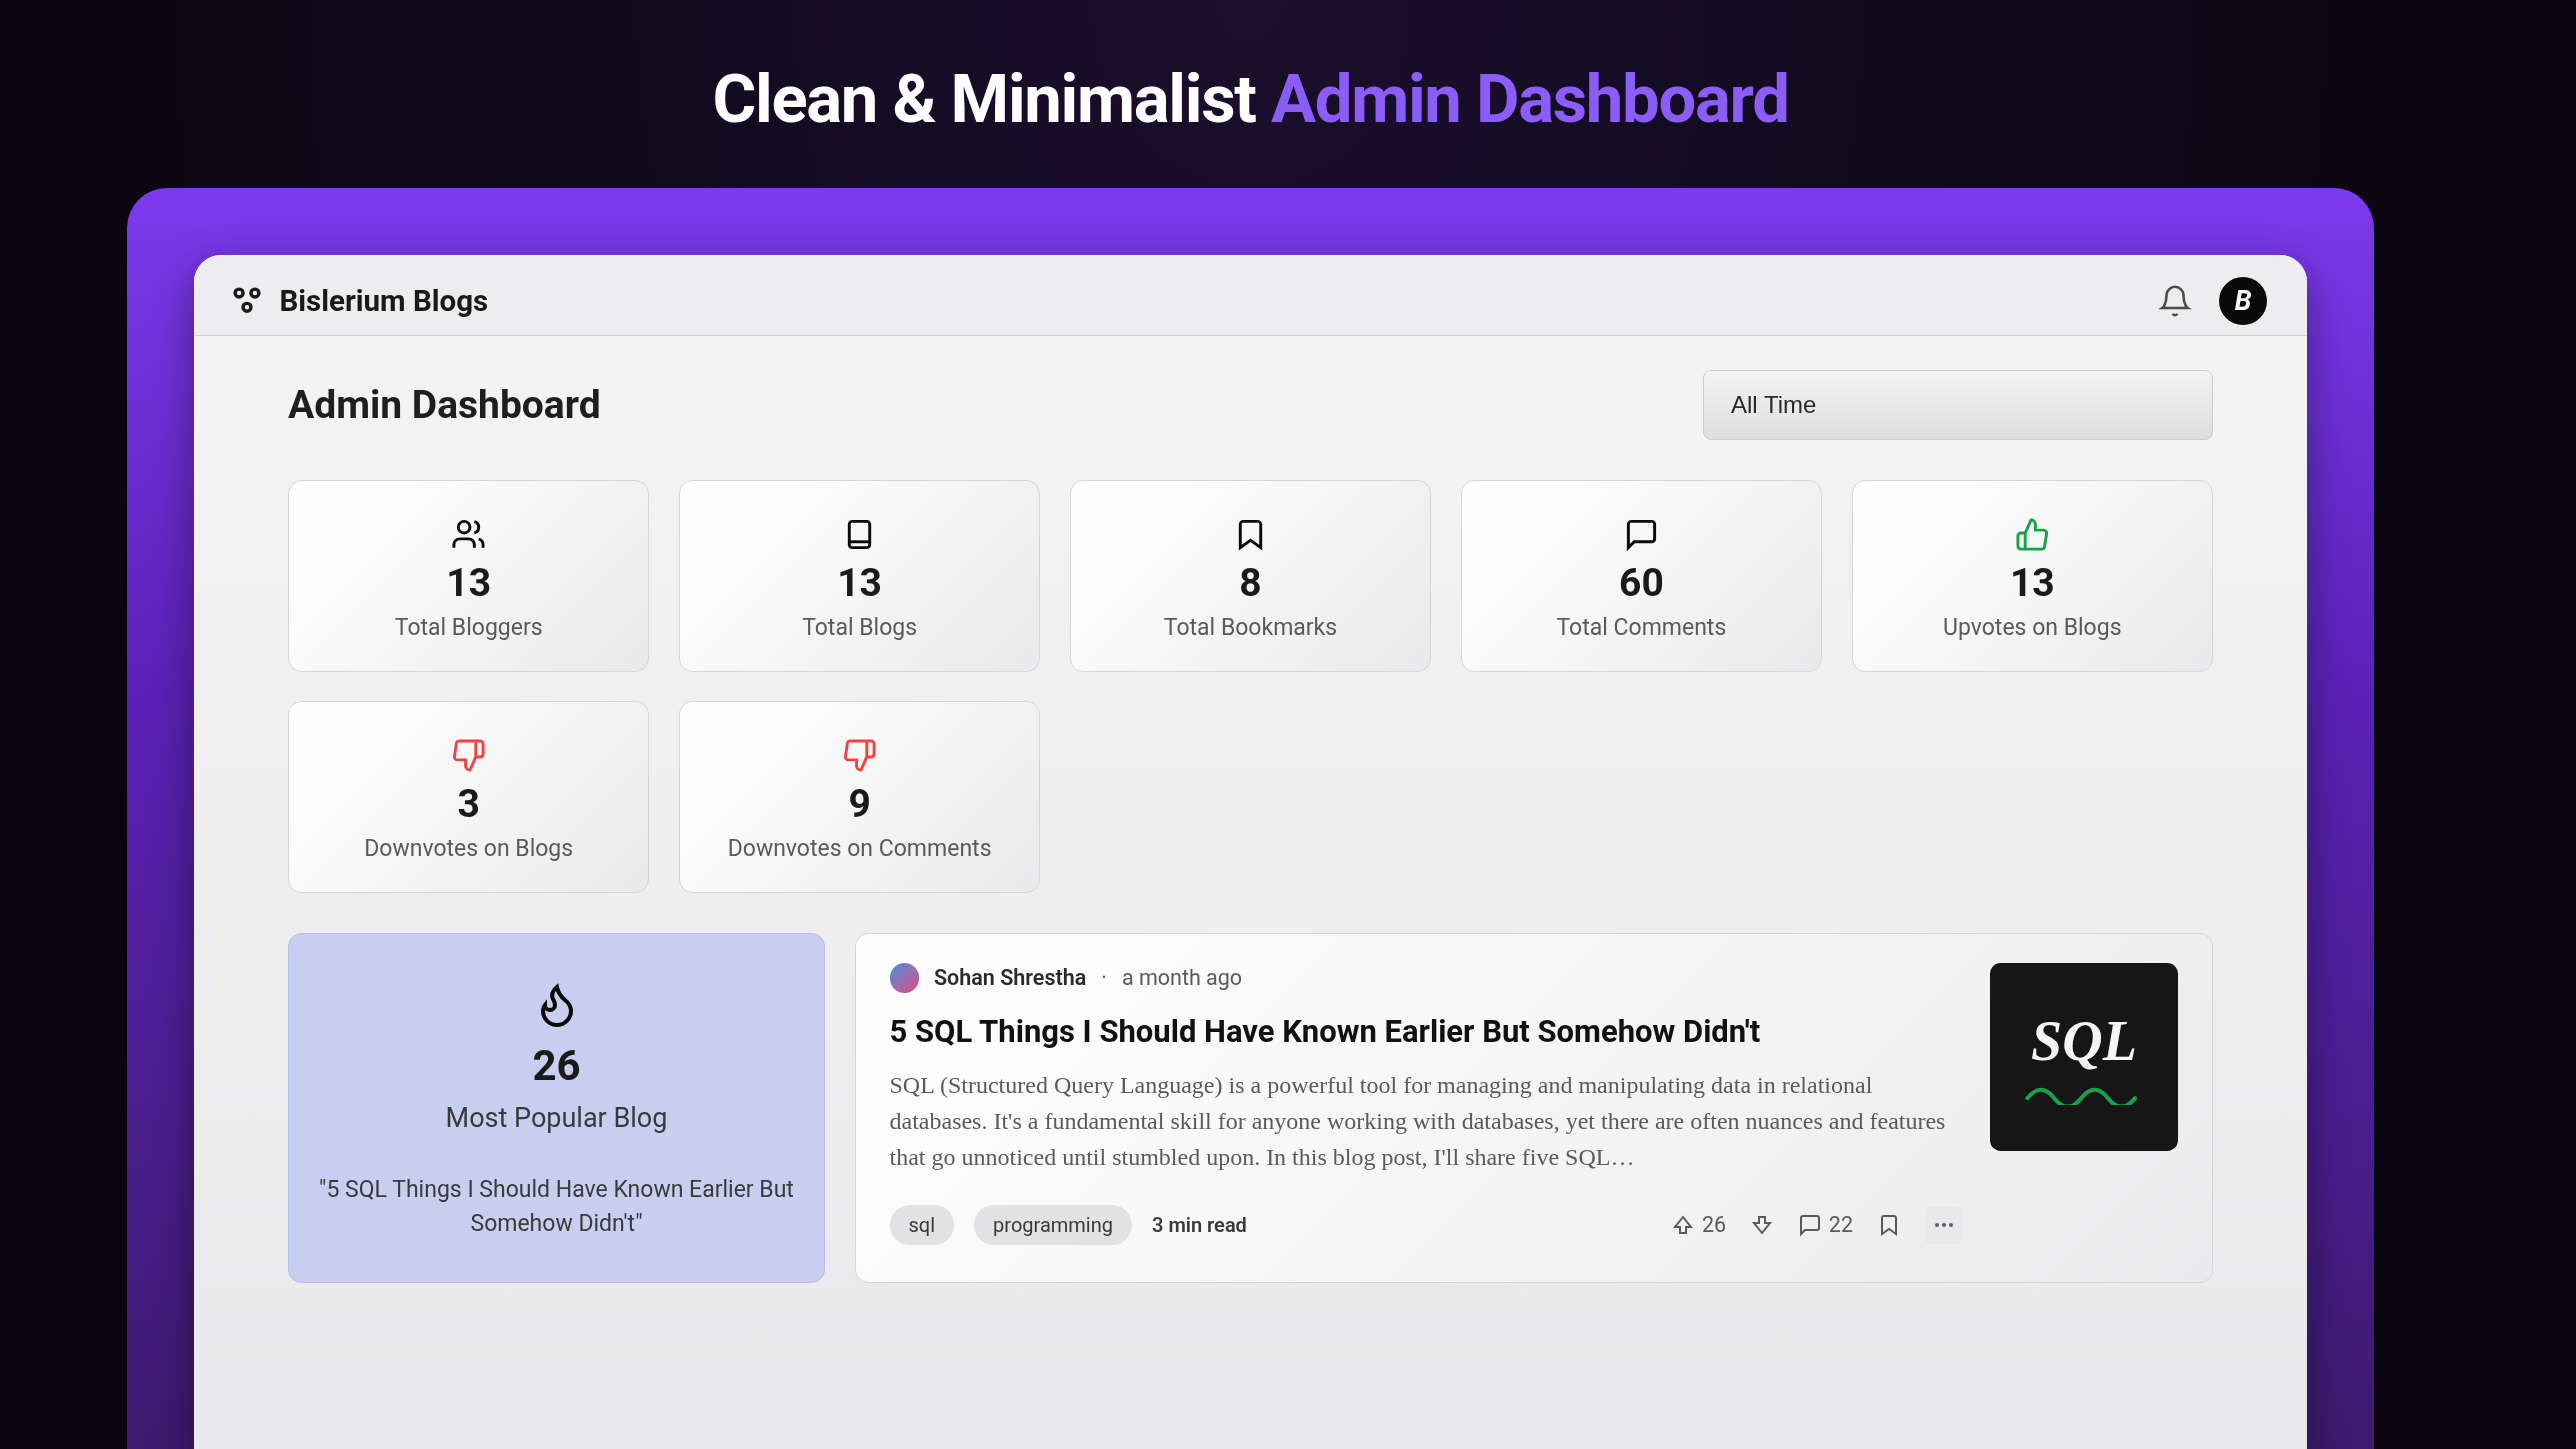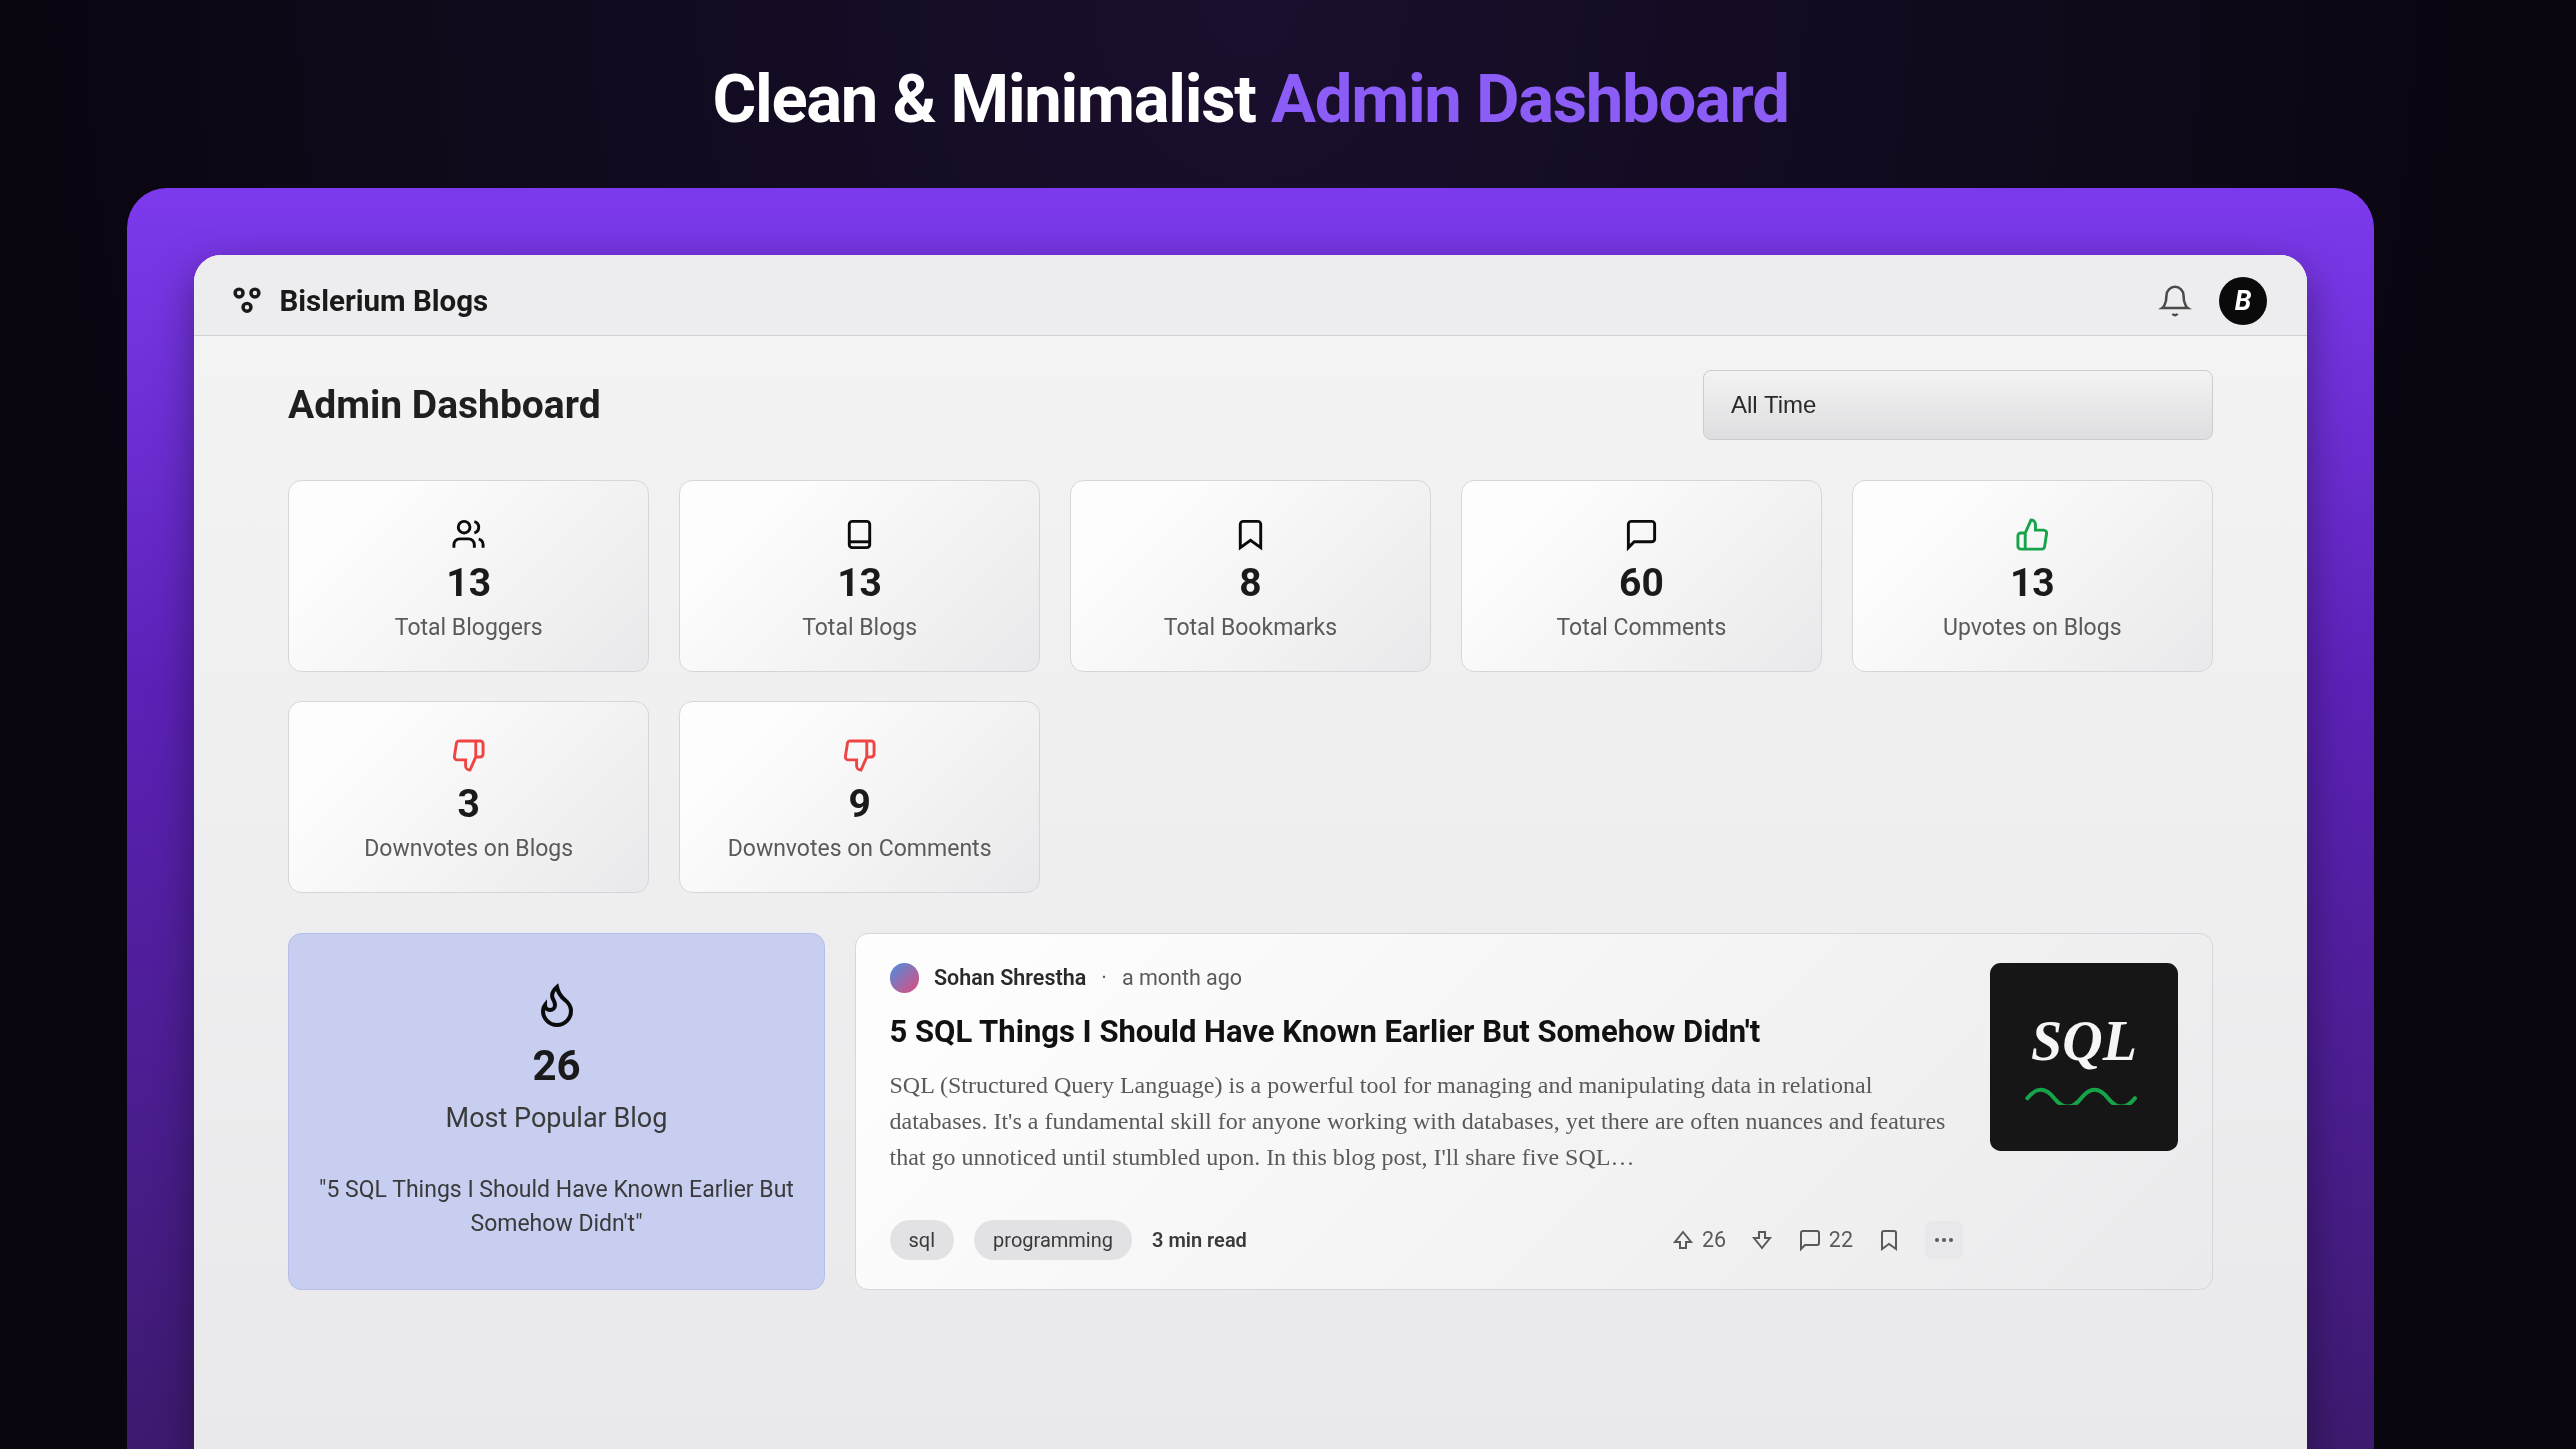--- a/index.html
+++ b/index.html
@@ -164,21 +164,21 @@
     color: #5a5a5a;
     margin-bottom: 20px;
   }
   .mini-avatar {
     width: 29.5px; height: 29.5px;
     border-radius: 50%;
     background: linear-gradient(135deg, #4a90e2 0%, #e24a7a 100%);
   }
   .blog-author { color: #2a2a2a; font-weight: 600; }
   .blog-title { font-size: 31px; font-weight: 700; color: #111; margin-bottom: 17.4px; }
-  .blog-excerpt { font-family: Georgia, 'Times New Roman', serif; font-size: 24px; color: #5a5a5a; line-height: 1.5; margin-bottom: 45px; }
+  .blog-excerpt { font-family: Georgia, 'Times New Roman', serif; font-size: 24px; color: #5a5a5a; line-height: 1.5; margin-bottom: 30px; }
   .blog-footer { display: flex; align-items: center; gap: 20px; }
   .tag {
     background: #e2e2e4;
     border-radius: 20px;
     padding: 8px 19px;
     font-size: 20px;
     color: #3a3a3a;
   }
   .readtime { font-size: 20px; color: #3a3a3a; font-weight: 600; }
   .footer-spacer { flex: 1; }

